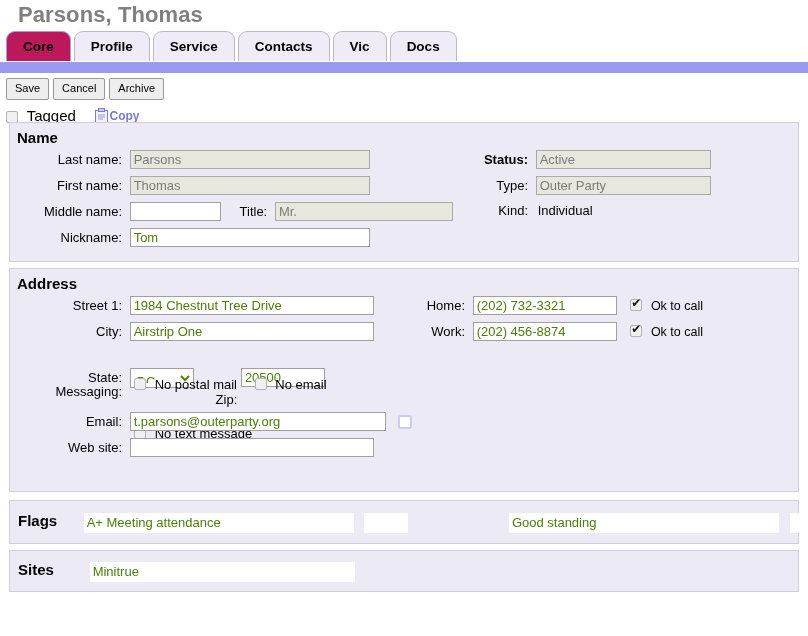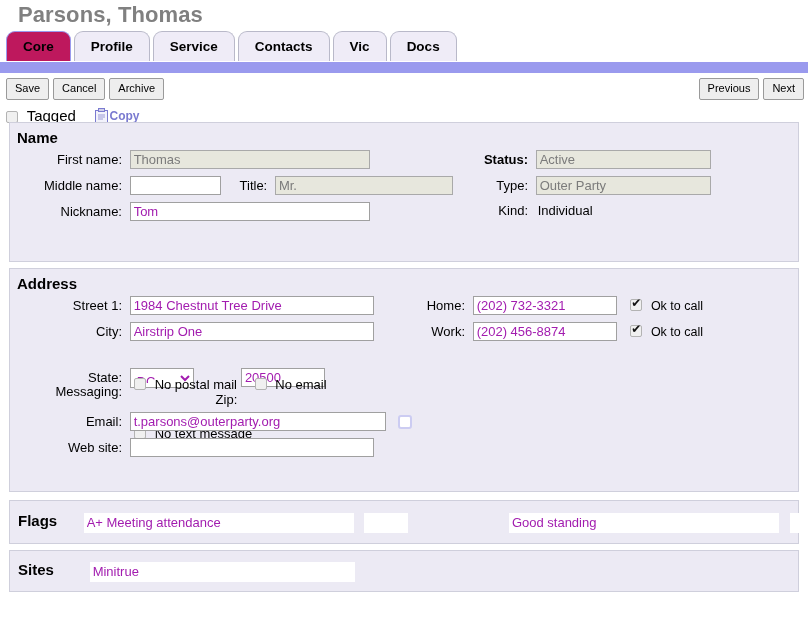--- a/index.html
+++ b/index.html
@@ -170,21 +170,21 @@
     text-align: right;
     font-size: 13px;
     color: #000;
     vertical-align: middle;
   }
   .lbl.bold { font-weight: bold; }
 
   .fld {
     font-family: "Liberation Sans", sans-serif;
     font-size: 13px;
-    color: #a21caf;
+    color: #4d7c0f;
     background: #ffffff;
     border: 1px solid #a0a0a0;
     height: 19px;
     box-sizing: border-box;
     padding: 1px 3px;
     vertical-align: middle;
     margin: 0;
   }
   .fld.ro {
     background: #e7e7dd;
@@ -249,41 +249,42 @@
 
 <div class="page-title">Parsons, Thomas</div>
 
 <div class="tabstrip">
   <div class="tab active">Core</div><div class="tab">Profile</div><div class="tab">Service</div><div class="tab">Contacts</div><div class="tab">Vic</div><div class="tab">Docs</div>
 </div>
 <div class="tabbar"></div>
 
 <div class="toolbar">
   <span class="btn">Save</span><span class="btn">Cancel</span><span class="btn">Archive</span>
-  <span class="toolbar-right">
-    <span class="btn">Previous</span><span class="btn">Next</span>
-  </span>
 </div>
 
 <div class="tagged-row">
   <input type="checkbox" class="cb" style="">
   <span class="tagged-label">Tagged</span>
   <a class="copy-link"><span class="clip-icon"><svg width="13" height="15" viewBox="0 0 13 15">
           <rect x="0.5" y="2.5" width="12" height="12" fill="#f2f2fb" stroke="#7a7ad0"></rect>
           <rect x="3.5" y="0.5" width="6" height="3" fill="#cfcfe8" stroke="#7a7ad0"></rect>
           <line x1="3" y1="7" x2="10" y2="7" stroke="#9a9ad8"></line>
           <line x1="3" y1="9" x2="10" y2="9" stroke="#9a9ad8"></line>
           <line x1="3" y1="11" x2="8" y2="11" stroke="#9a9ad8"></line>
         </svg></span><span>Copy</span></a>
 </div>
 
 <div class="panel" style="height:140px;">
   <div class="panel-title">Name</div>
   <div class="panel-body">
 
+    <div class="row" style="padding-left:0;">
+      <span class="lbl" style="width:112px;">Last name:</span>
+      <input class="fld ro" style="width: 240px; margin-left: 4px;" readonly="" value="Parsons">
+    </div>
     <div class="row">
       <span class="lbl" style="width:112px;">First name:</span>
       <input class="fld ro" style="width: 240px; margin-left: 4px;" readonly="" value="Thomas">
     </div>
     <div class="row">
       <span class="lbl" style="width:112px;">Middle name:</span>
       <input class="fld" style="width: 91px; margin-left: 4px;" value="">
       <span class="lbl" style="width:38px; margin-left:5px;">Title:</span>
       <input class="fld ro" style="width: 178px; margin-left: 4px;" readonly="" value="Mr.">
     </div>

